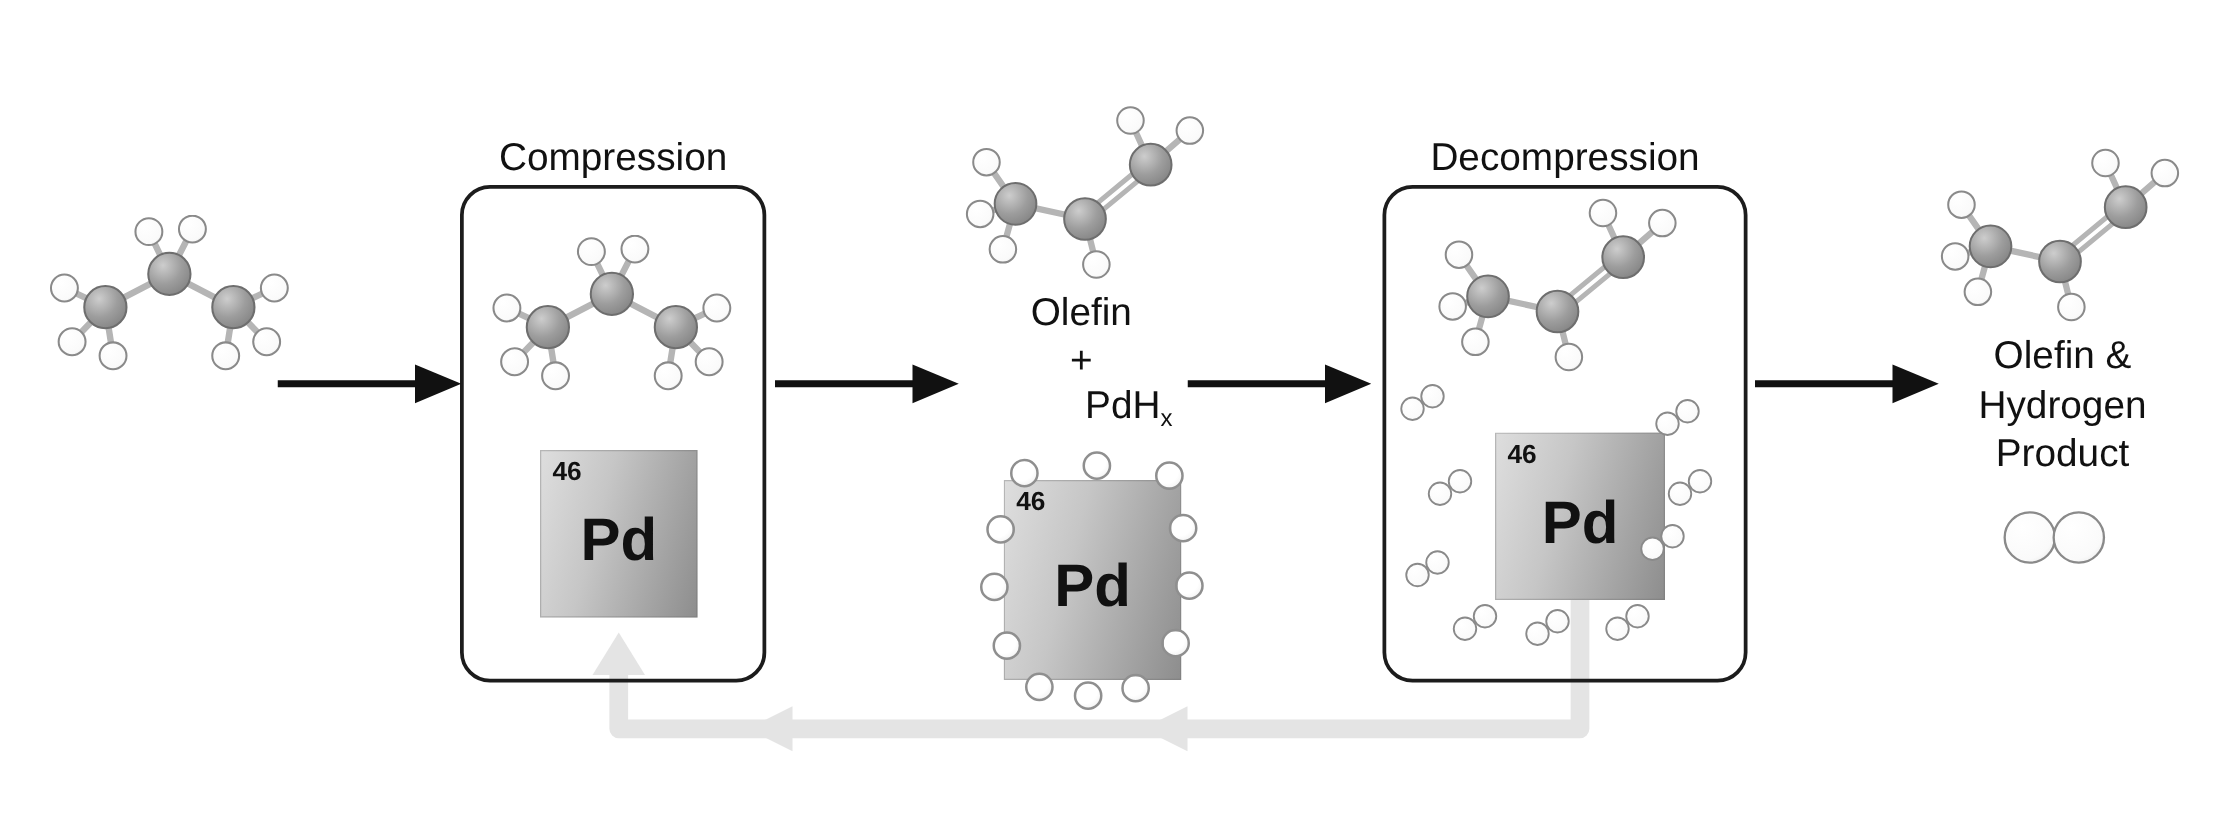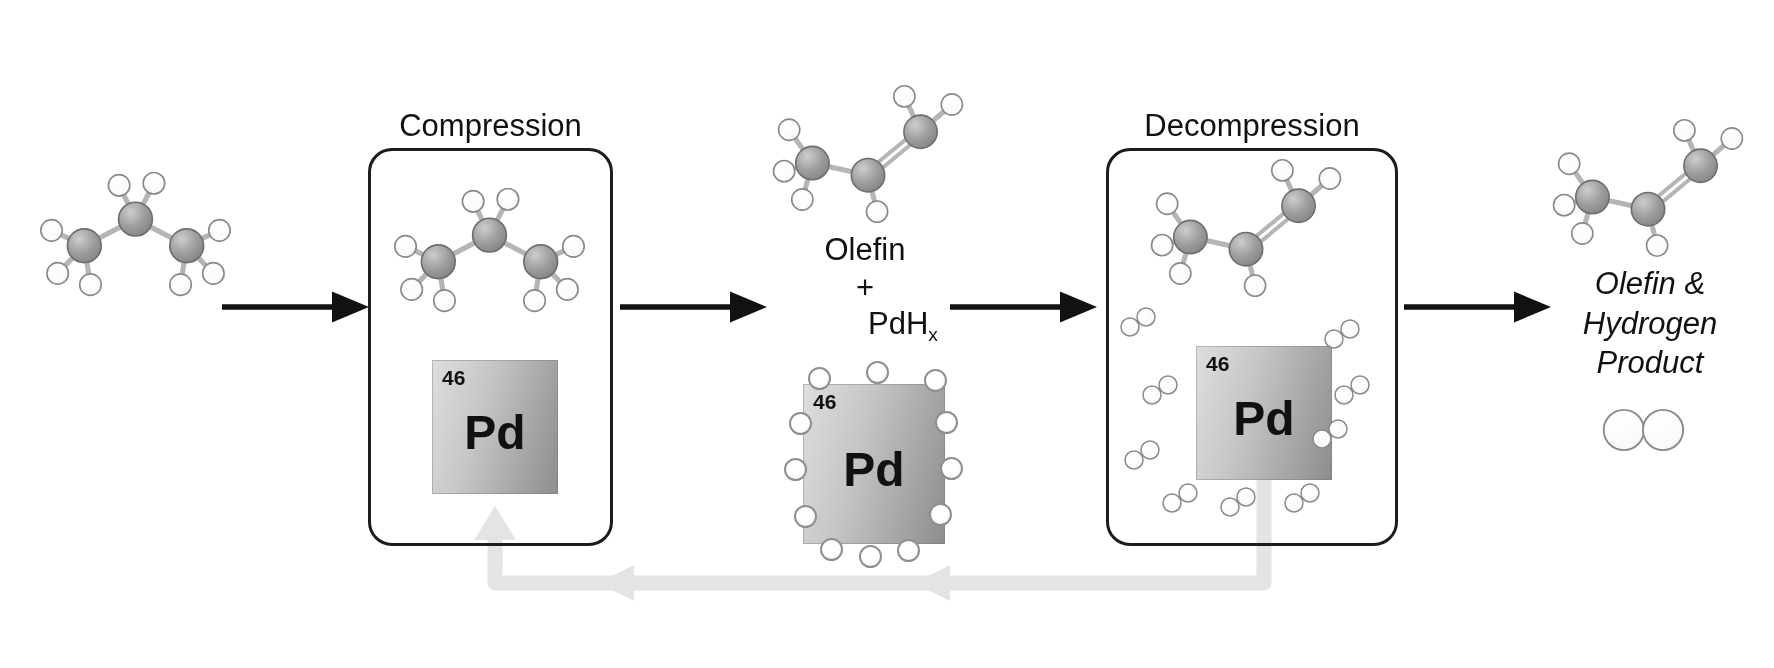--- a/index.html
+++ b/index.html
@@ -206,20 +206,20 @@
   <svg class="pair" style="left:1282px; top:481px;" width="40" height="34" viewBox="0 0 40 34">
       <use href="#h2small"></use>
     </svg>
   <svg class="pair" style="left:1218px; top:485px;" width="40" height="34" viewBox="0 0 40 34">
       <use href="#h2small"></use>
     </svg>
 
   <svg class="mol" style="left:1552px; top:118px;" width="192" height="142" viewBox="0 0 190 140">
       <use href="#propene"></use>
     </svg>
-  <div class="label" style="left:1545px; top:264px; width:210px;font-style:italic;">Olefin &amp;
+  <div class="label" style="left:1545px; top:264px; width:210px;">Olefin &amp;
 Hydrogen
 Product</div>
   <svg class="mol" style="left:1596px; top:404px;" width="98" height="52" viewBox="0 0 95 50">
       <use href="#h2big"></use>
     </svg>
 
 </div>
 
 </body></html>

